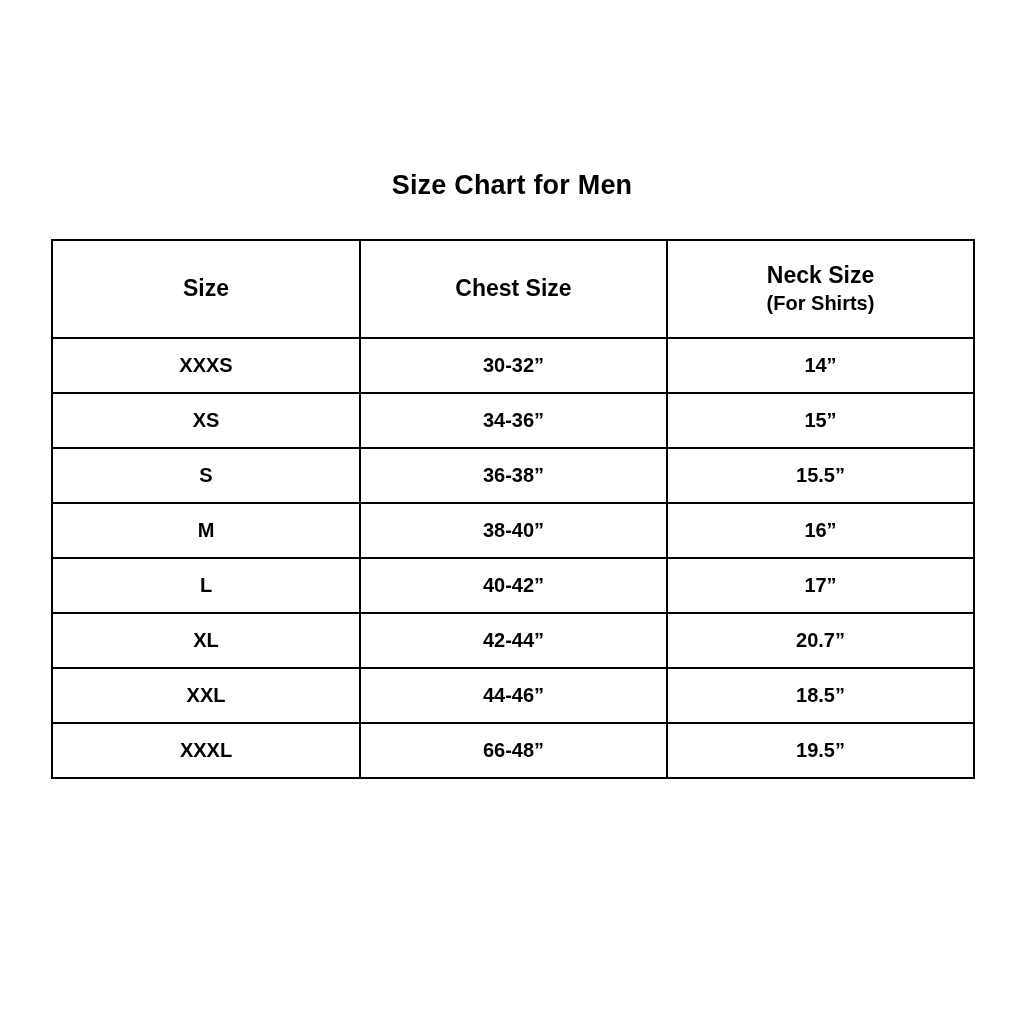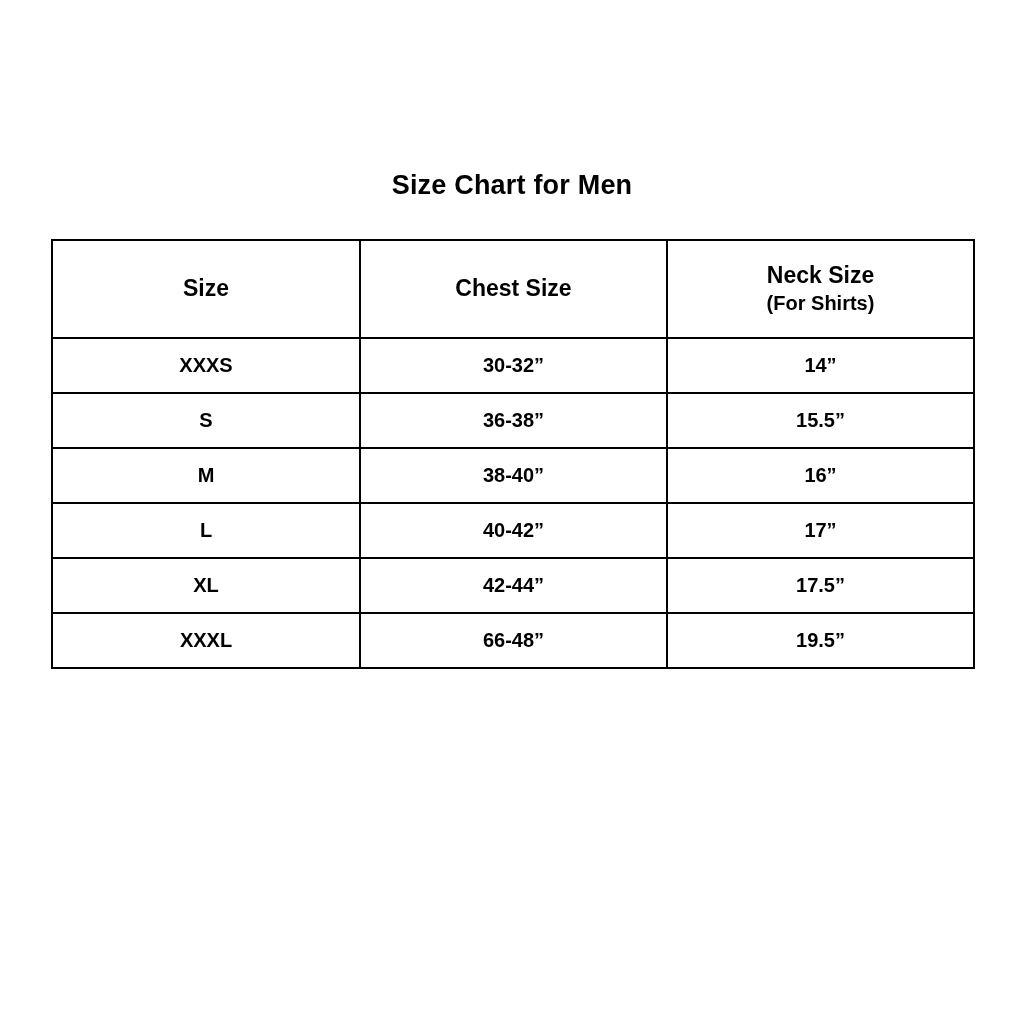--- a/index.html
+++ b/index.html
@@ -102,38 +102,48 @@
           </th>
         </tr>
       </thead>
       <tbody>
         <tr>
           <td class="size-cell">XXXS</td>
           <td>30-32”</td>
           <td>14”</td>
         </tr>
         <tr>
+          <td class="size-cell">XS</td>
+          <td>34-36”</td>
+          <td>15”</td>
+        </tr>
+        <tr>
           <td class="size-cell">S</td>
           <td>36-38”</td>
           <td>15.5”</td>
         </tr>
         <tr>
           <td class="size-cell">M</td>
           <td>38-40”</td>
           <td>16”</td>
         </tr>
         <tr>
           <td class="size-cell">L</td>
           <td>40-42”</td>
           <td>17”</td>
         </tr>
         <tr>
           <td class="size-cell">XL</td>
           <td>42-44”</td>
-          <td>17.5”</td>
+          <td>20.7”</td>
+        </tr>
+        <tr>
+          <td class="size-cell">XXL</td>
+          <td>44-46”</td>
+          <td>18.5”</td>
         </tr>
         <tr>
           <td class="size-cell">XXXL</td>
           <td>66-48”</td>
           <td>19.5”</td>
         </tr>
       </tbody>
     </table>
   </div>
 

